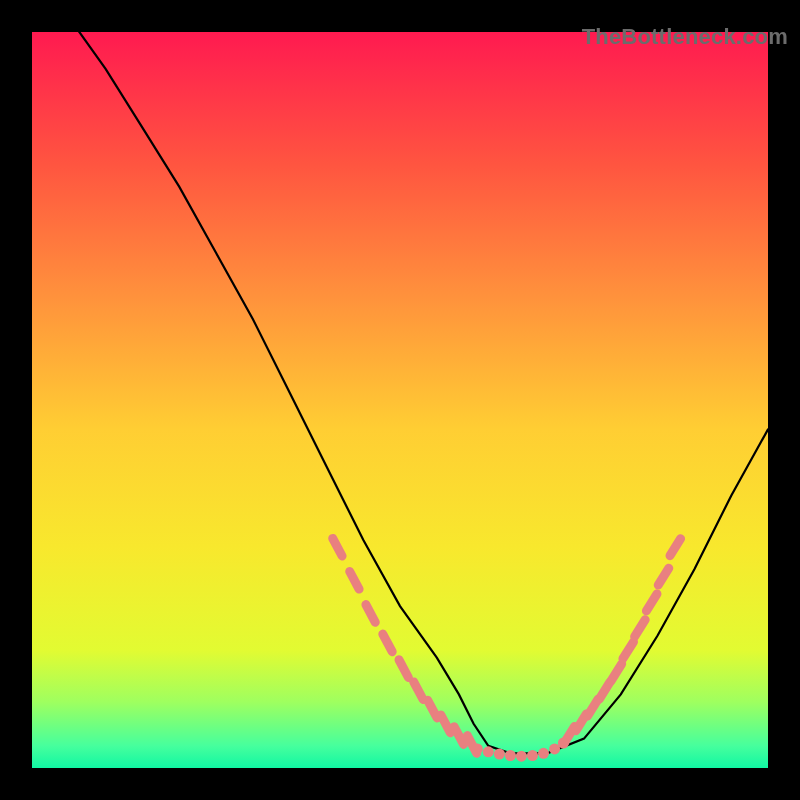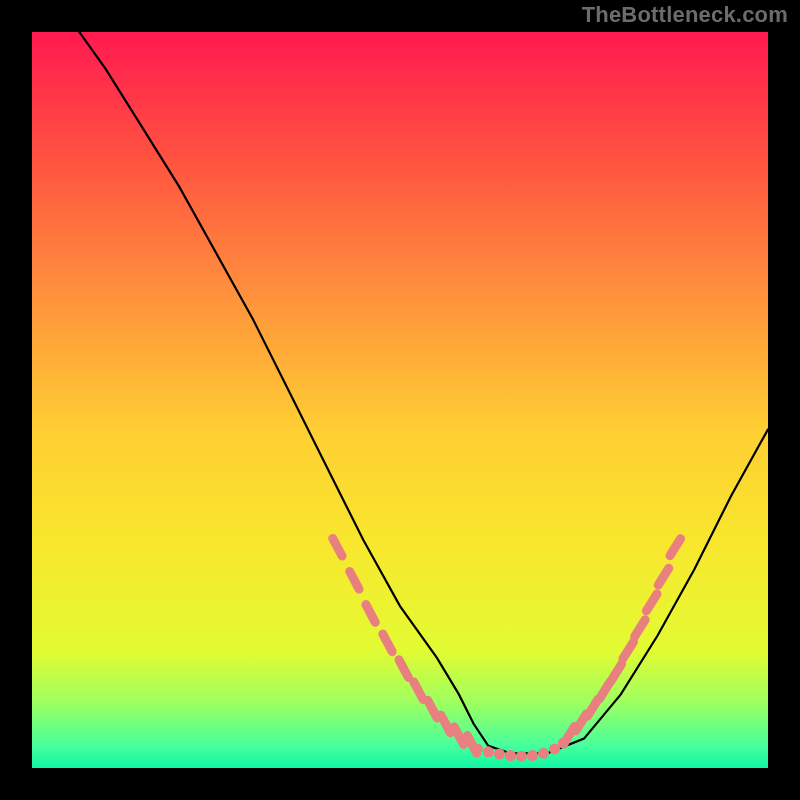--- a/index.html
+++ b/index.html
@@ -22,21 +22,21 @@
       #ff923c 36%,
       #ffce33 54%,
       #f8e82d 70%,
       #e2fb32 84%,
       #9fff5f 91%,
       #46ff9d 97%,
       #11f7a3 100%);
   }
   .watermark {
     position: absolute;
-    top: 2px;
+    top: 24px;
     right: 12px;
     font-family: Arial, Helvetica, sans-serif;
     font-size: 22px;
     font-weight: 600;
     color: #6c6c6c;
     letter-spacing: 0.2px;
     margin-left: 35px;
   }
   svg.curve {
     position: absolute;

